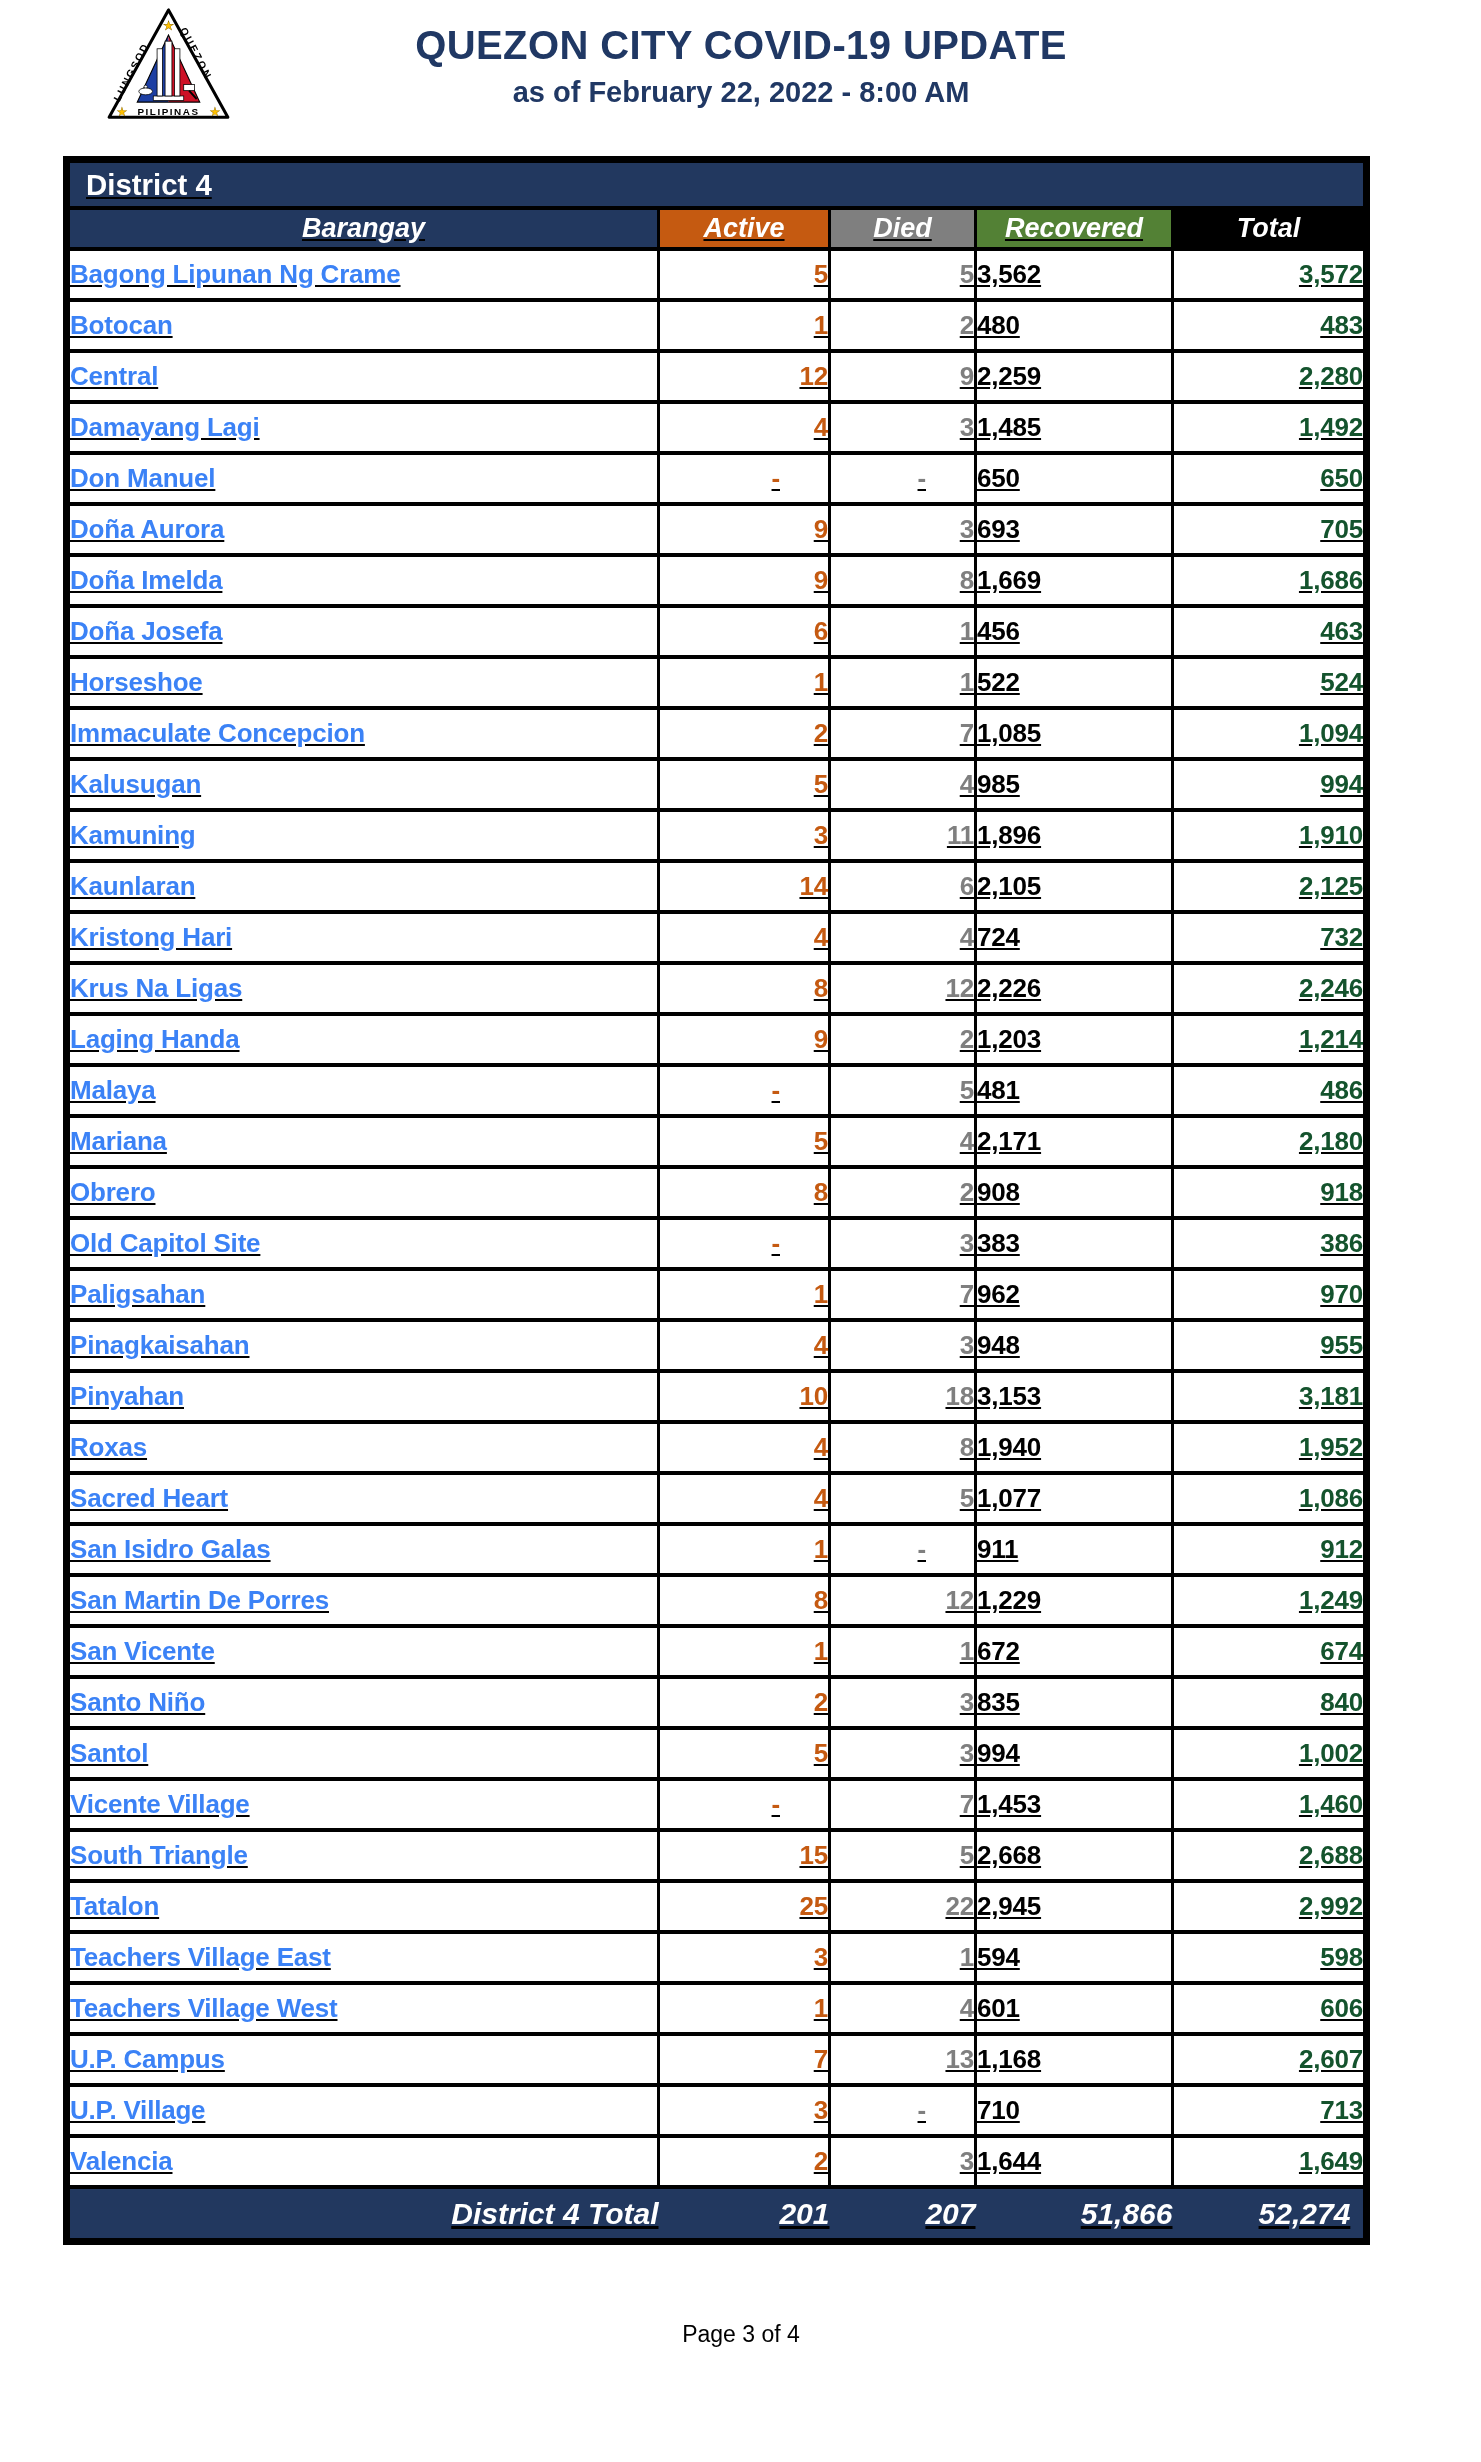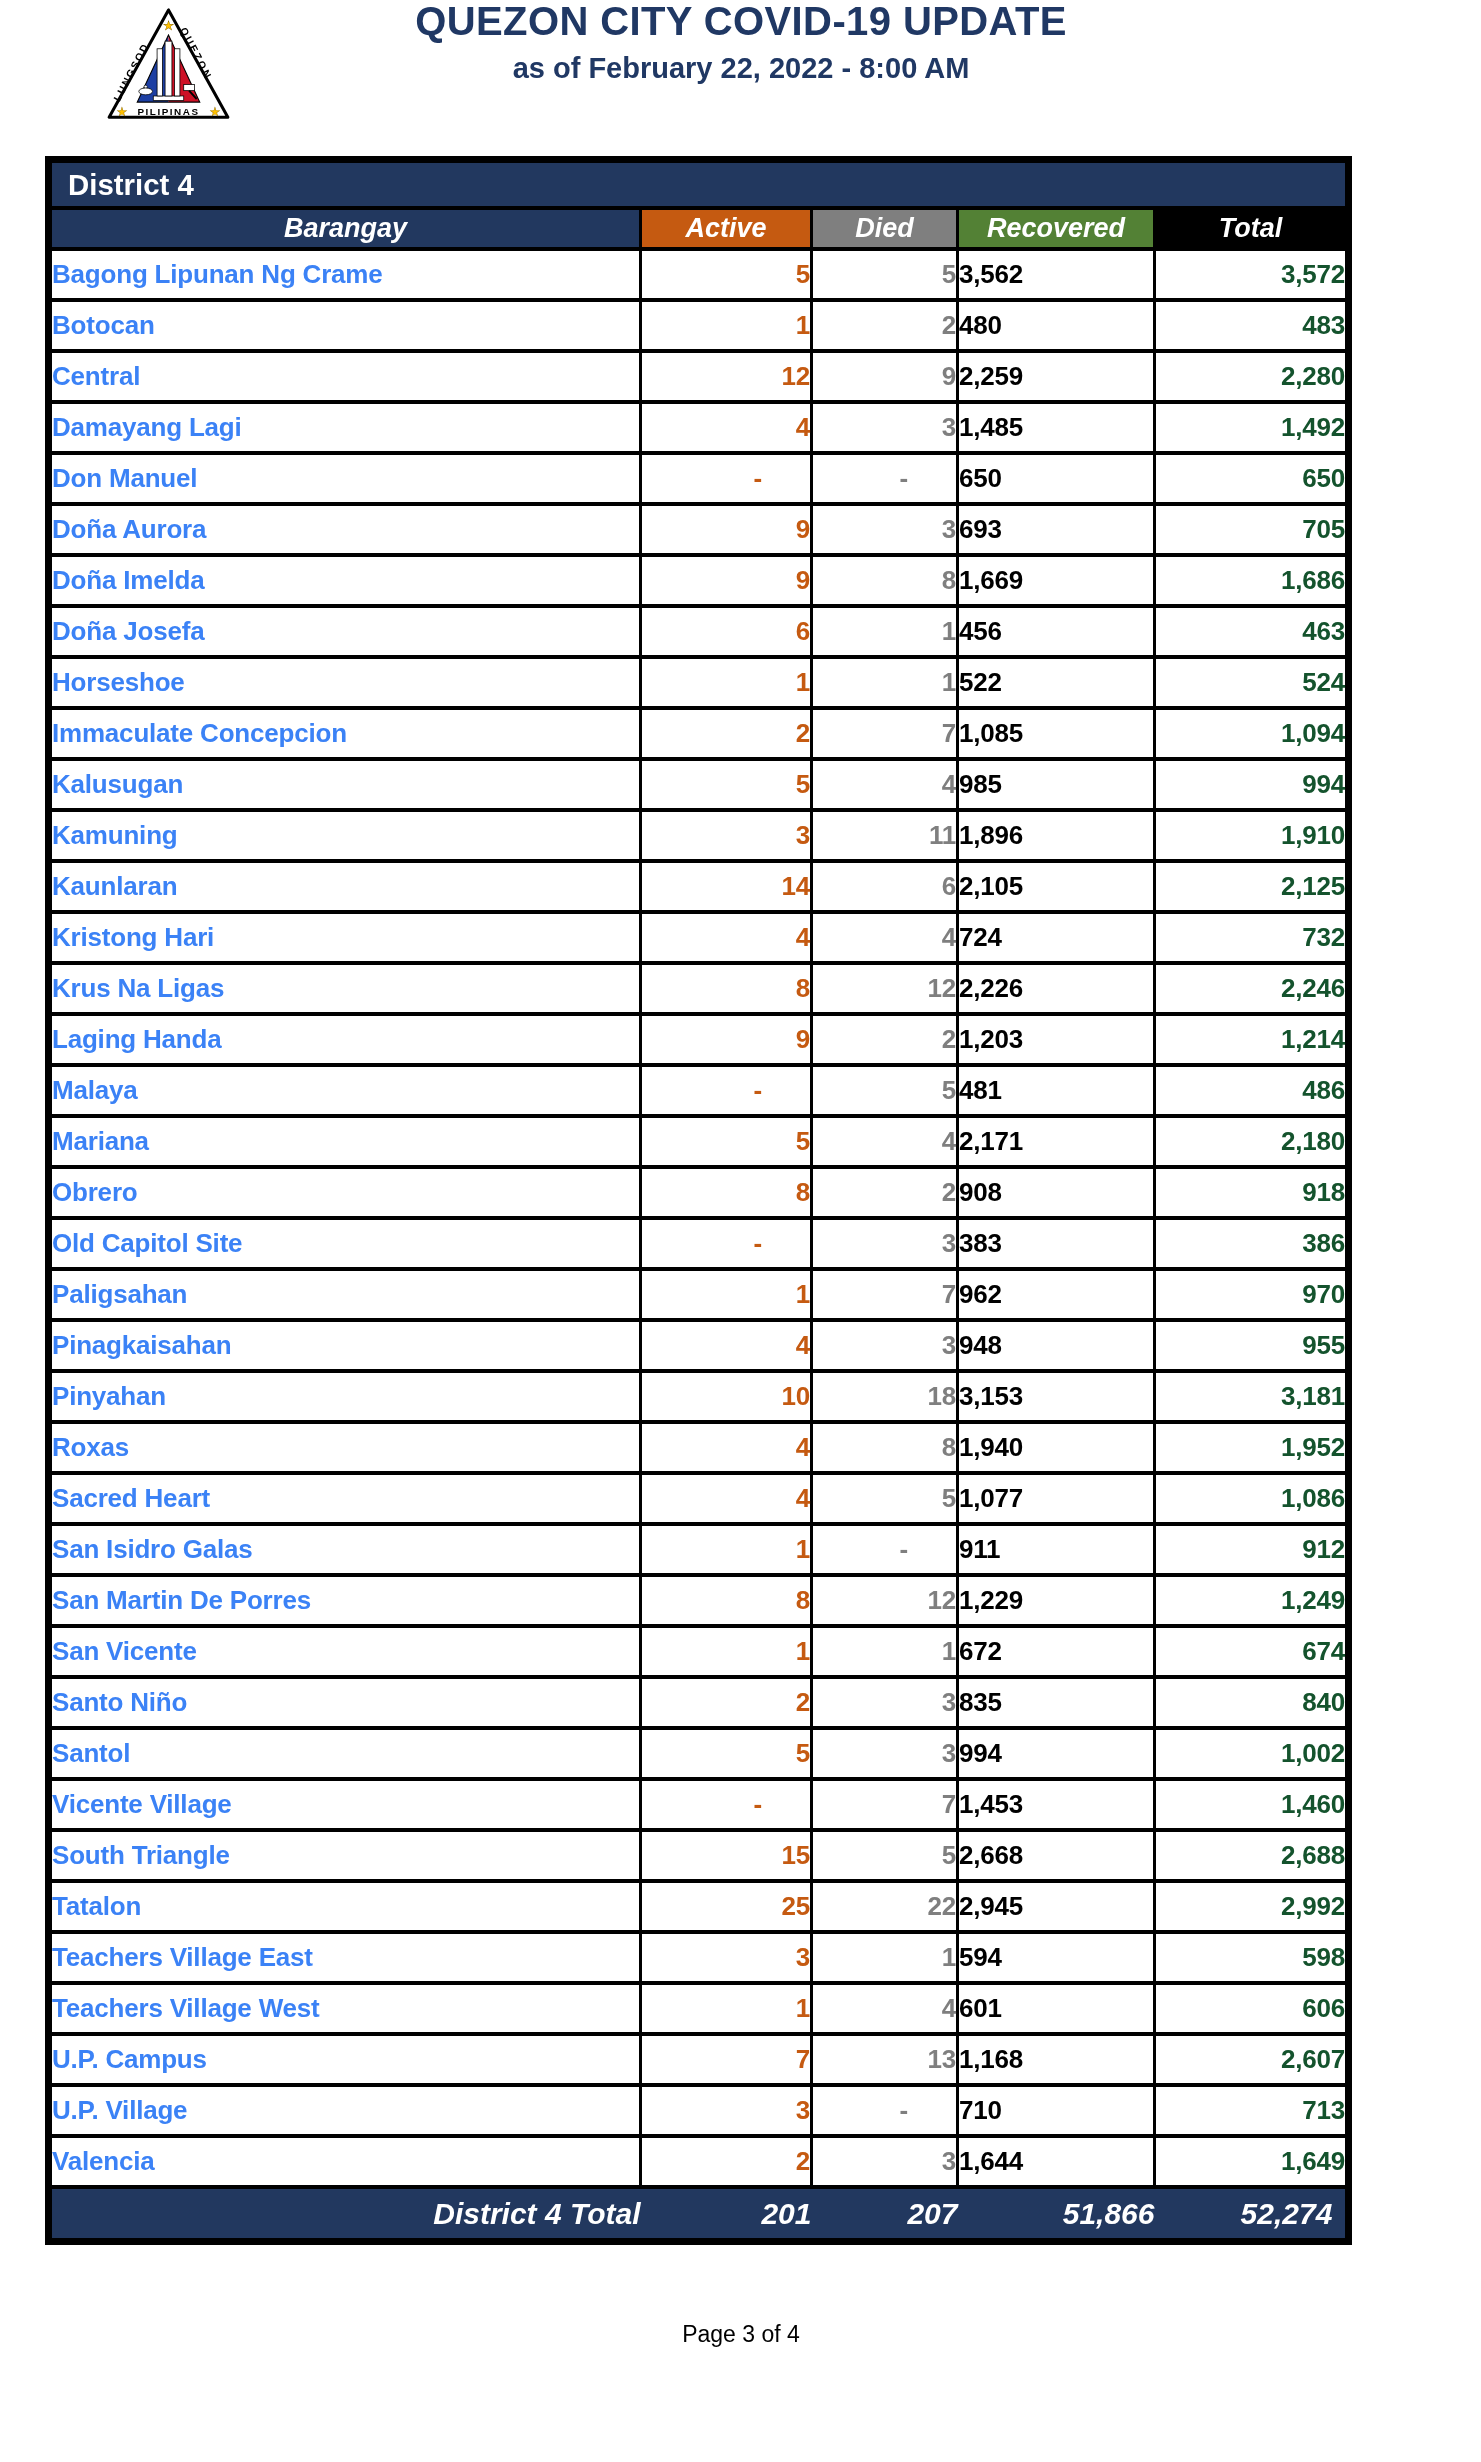--- a/index.html
+++ b/index.html
@@ -8,36 +8,37 @@
     width:1482px;
     height:2462px;
     background:#ffffff;
     font-family:"Liberation Sans", sans-serif;
     overflow:hidden;
   }
 
   
   .header { position:relative; height:156px; }
   .logo { position:absolute; left:100px; top:4.8px; }
-  .titles { text-align:center; }
+  .titles { text-align:center; padding-top:24px; }
   .title {
     font-size:40px; font-weight:bold; color:#203864;
     letter-spacing:0.4px; line-height:1.05;
   }
   .subtitle {
     font-size:29px; font-weight:bold; color:#203864; margin-top:9.6px;
   }
 
   
   table.covid-table {
     border-collapse:collapse;
     table-layout:fixed;
-    margin-left:45px;
+    margin-left:63px;
     width:1300px;
     border:7.2px solid #000;
+    text-decoration:underline;
   }
   tr.district-row td {
     background:#22385F; color:#fff; font-weight:bold; font-size:29.4px;
     text-align:left; padding-left:16px; height:41px;
     border-bottom:4px solid #000;
   }
   tr.cols-row th {
     color:#fff; font-style:italic; font-weight:bold; font-size:27px;
     height:37px; text-align:center; border:3.2px solid #000;
     letter-spacing:0px; padding:0;

